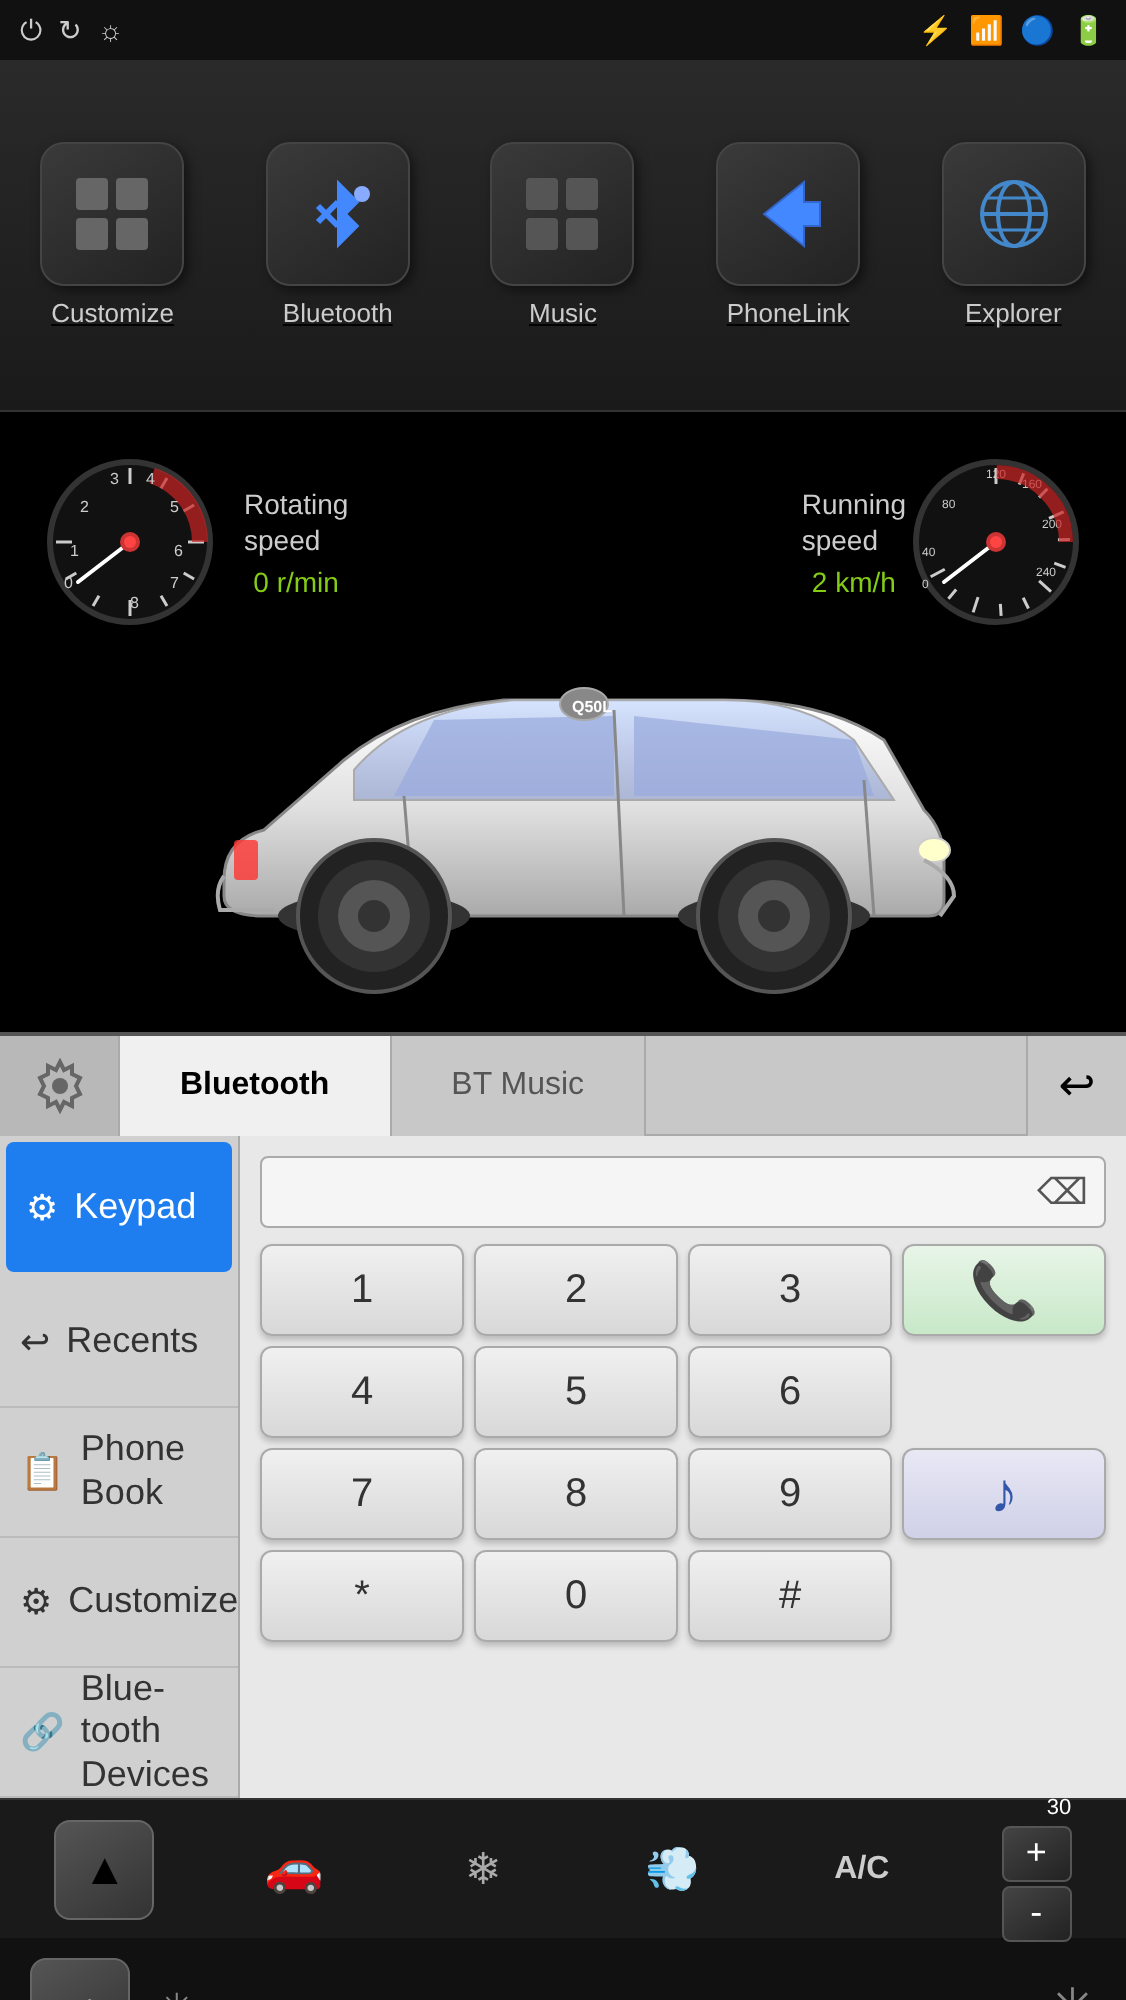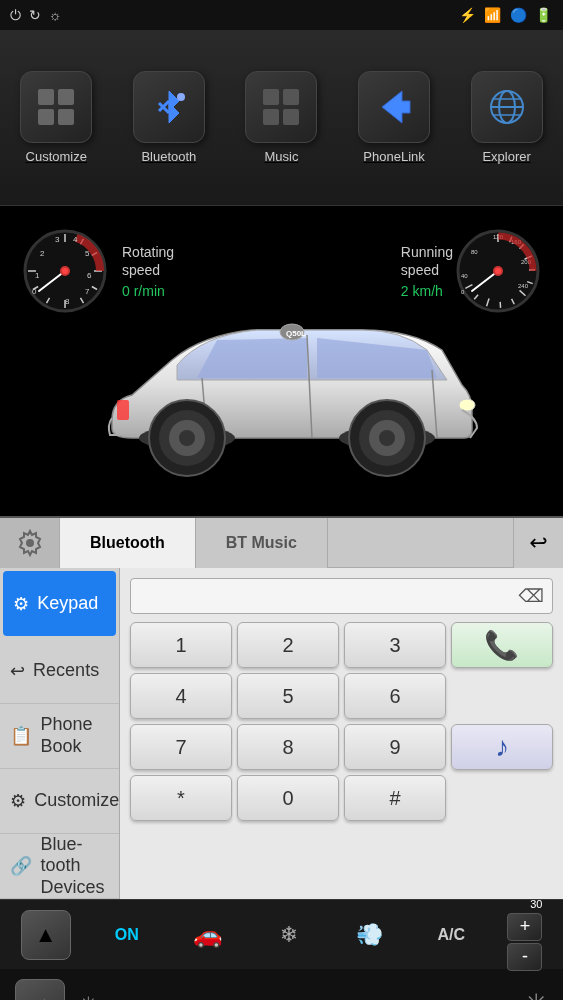--- a/index.html
+++ b/index.html
@@ -107,32 +107,33 @@
     .gauge-info {
       color: #fff;
     }
     .gauge-title {
       font-size: 14px;
       line-height: 1.3;
       color: #ccc;
     }
     .gauge-value {
       font-size: 14px;
-      color: #22c55e;
+      color: #84cc16;
       margin-top: 4px;
+      text-align: center;
     }
     .gauge-right-area {
       margin-left: auto;
       display: flex;
       align-items: center;
       gap: 0;
     }
     .car-image {
       position: absolute;
-      bottom: 36px;
+      bottom: 16px;
       left: 50%;
       transform: translateX(-50%);
       width: 420px;
       height: 210px;
     }
     
     .car-silhouette {
       width: 420px;
       height: 210px;
     }
@@ -168,21 +169,20 @@
       flex: 1;
     }
     .bt-tab {
       padding: 0 30px;
       height: 50px;
       display: flex;
       align-items: center;
       font-size: 16px;
       cursor: pointer;
       border-right: 1px solid #aaa;
-      font-weight: bold;
     }
     .bt-tab.active {
       background: #f0f0f0;
       color: #000;
       font-weight: bold;
     }
     .bt-tab.inactive {
       background: #c8c8c8;
       color: #555;
     }
@@ -678,21 +678,20 @@
         <div class="key-btn">*</div>
         <div class="key-btn">0</div>
         <div class="key-btn">#</div>
       </div>
     </div>
   </div>
 </div>
 
 <div class="climate-bar">
   <div class="climate-btn arrow-up">▲</div>
-  <div class="climate-btn on-text">ON</div>
   <div class="climate-btn" style="color:#aaa; font-size:24px;">🚗</div>
   <div class="climate-btn" style="color:#aaa; font-size:22px;">❄</div>
   <div class="climate-btn" style="color:#aaa; font-size:22px;">💨</div>
   <div class="climate-btn ac-text">A/C</div>
   <div class="climate-plus-minus">
     <div class="temp-label">30</div>
     <div class="climate-pm-btn">+</div>
     <div class="climate-pm-btn">-</div>
   </div>
 </div>

